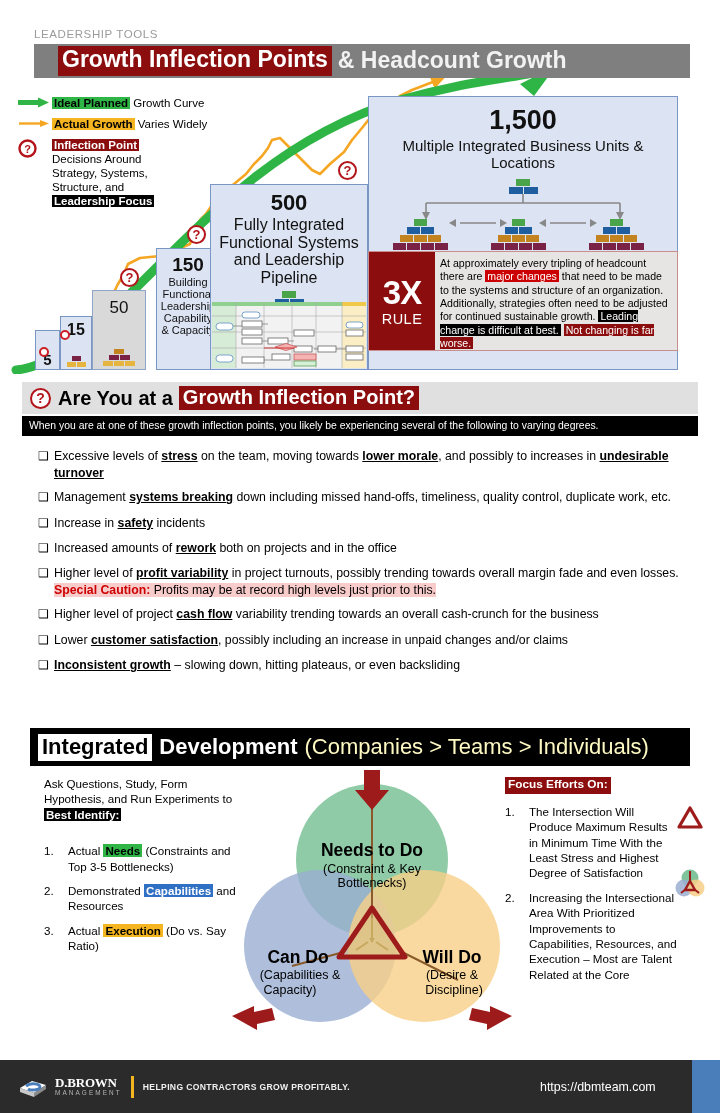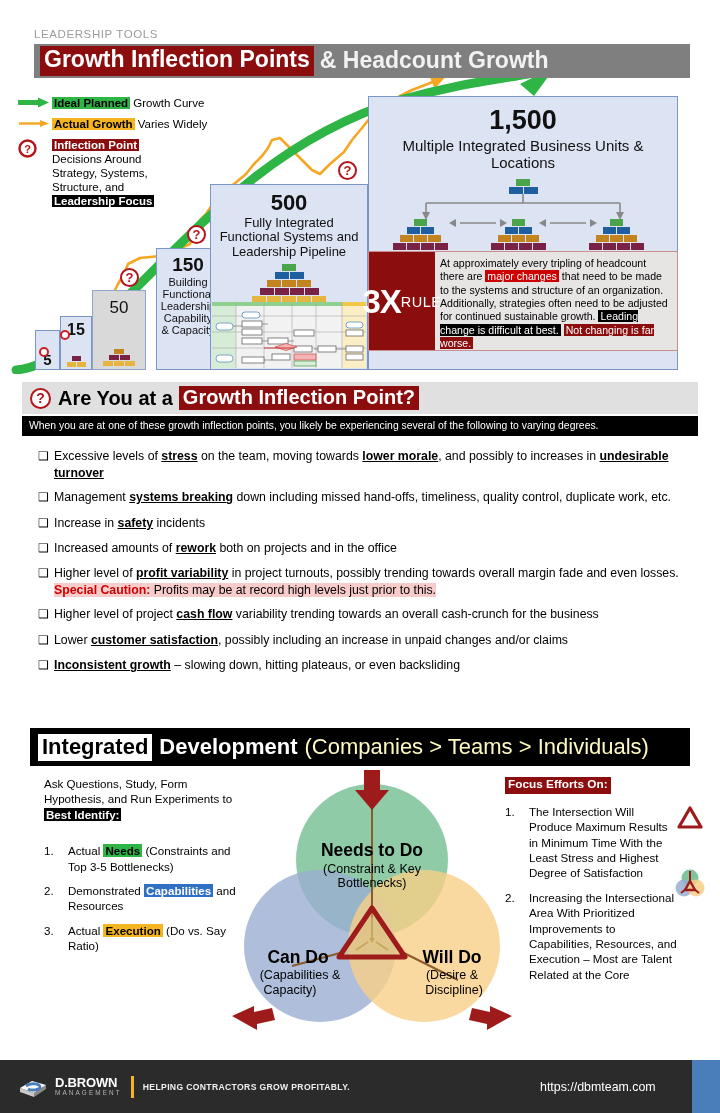--- a/index.html
+++ b/index.html
@@ -16,21 +16,21 @@
   #section-growth { position: relative; width: 720px; height: 378px; }
 
   .eyebrow {
     position: absolute; left: 34px; top: 28px;
     font-size: 11.5px; letter-spacing: .6px; color: #9b9b9b;
     font-weight: 400;
   }
   .title-bar {
     position: absolute; left: 34px; top: 44px; width: 656px; height: 34px;
     background: #7f7f7f; display: flex; align-items: center;
-    padding-left: 6px;
+    padding-left: 24px;
   }
   .title-bar .t-red {
     background: #8b0d0d; color: #ffffff; font-size: 23px; font-weight: bold;
     padding: 0 4px 2px 4px; line-height: 1.18;
   }
   .title-bar .t-white {
     color: #f2f2f2; font-size: 23px; font-weight: bold; margin-left: 6px;
     line-height: 1.18;
   }
 
@@ -74,21 +74,21 @@
   .pyr-row { display: flex; gap: 1px; }
   .brick { height: 5px; }
 
   
   #rule-box {
     position: absolute; left: 368px; top: 251px; width: 310px; height: 100px;
     border: 1px solid #c98f8f; background: #e7e4e4; display: flex; z-index: 8;
   }
   #rule-left {
     width: 66px; background: #8b0d0d; color: #fff; flex: 0 0 66px;
-    display: flex; flex-direction: row; align-items: center; justify-content: center;
+    display: flex; flex-direction: column; align-items: center; justify-content: center;
   }
   #rule-3x { font-size: 33px; font-weight: bold; line-height: 1; letter-spacing: -1px; }
   #rule-word { font-size: 14.5px; letter-spacing: .5px; margin-top: 2px; }
   #rule-text { padding: 5px 5px 3px 5px; font-size: 10.6px; line-height: 1.26; }
   .hl-red-sm { background: #cc0000; color: #fff; padding: 0 2px; }
   .hl-blk-sm { background: #000; color: #fff; padding: 0 2px; }
   .hl-dred-sm{ background: #8b0d0d; color: #fff; padding: 0 2px; }
 
   
   #section-check { position: absolute; left: 0; top: 382px; width: 720px; }
@@ -139,21 +139,21 @@
   .tri-icon { position: absolute; }
 
   
   #footer {
     position: absolute; left: 0; top: 1060px; width: 720px; height: 53px;
     background: #2b2b2b; display: flex; align-items: center;
   }
   #footer-accent { position: absolute; right: 0; top: 0; width: 28px; height: 53px; background: #4a7ebb; }
   #logo-wrap { display: flex; align-items: center; margin-left: 18px; }
   #logo-txt { margin-left: 7px; line-height: 1; }
-  #logo-name { color: #ffffff; font-size: 13px; font-weight: bold; letter-spacing: -.2px; }
+  #logo-name { color: #ffffff; font-size: 13px; font-weight: bold; letter-spacing: -.2px; font-family: Liberation Serif, serif; }
   #logo-sub { color: #b6b6b6; font-size: 6.4px; letter-spacing: 2.1px; margin-top: 1px; }
   #logo-div { width: 3px; height: 22px; background: #f5b521; margin: 0 9px 0 9px; }
   #tagline { color: #f0f0f0; font-size: 8.6px; letter-spacing: .35px; font-weight: bold; }
   #site { position: absolute; left: 540px; color: #ffffff; font-size: 12.4px; }
 </style>
 </head>
 <body>
 
 <div id="section-growth">
 
@@ -247,21 +247,21 @@
     </div>
   </div>
 
   <div class="step" style="left:156px; top:248px; width:64px; height:122px; padding-top:6px;">
     <div class="step-num" style="font-size:19px;">150</div>
     <div class="step-sub" style="font-size:11px; padding:2px 2px 0 2px;">Building Functional Leadership Capability &amp; Capacity</div>
   </div>
 
   <div class="step" style="left:210px; top:184px; width:158px; height:186px; padding-top:7px;">
     <div class="step-num" style="font-size:22px;">500</div>
-    <div class="step-sub" style="font-size:13px; padding:2px 6px 0 6px;">Fully Integrated Functional Systems and Leadership Pipeline</div>
+    <div class="step-sub" style="font-size:16px; padding:2px 6px 0 6px;">Fully Integrated Functional Systems and Leadership Pipeline</div>
     <div class="pyr" style="margin-top:5px;">
       <div class="pyr-row">
           <span class="brick" style="width:14px;height:7px;background:#4aa44a;"></span>
         </div>
       <div class="pyr-row">
           <span class="brick" style="width:14px;height:7px;background:#1f5fa0;"></span>
           <span class="brick" style="width:14px;height:7px;background:#1f5fa0;"></span>
         </div>
       <div class="pyr-row">
           <span class="brick" style="width:14px;height:7px;background:#c38420;"></span>

